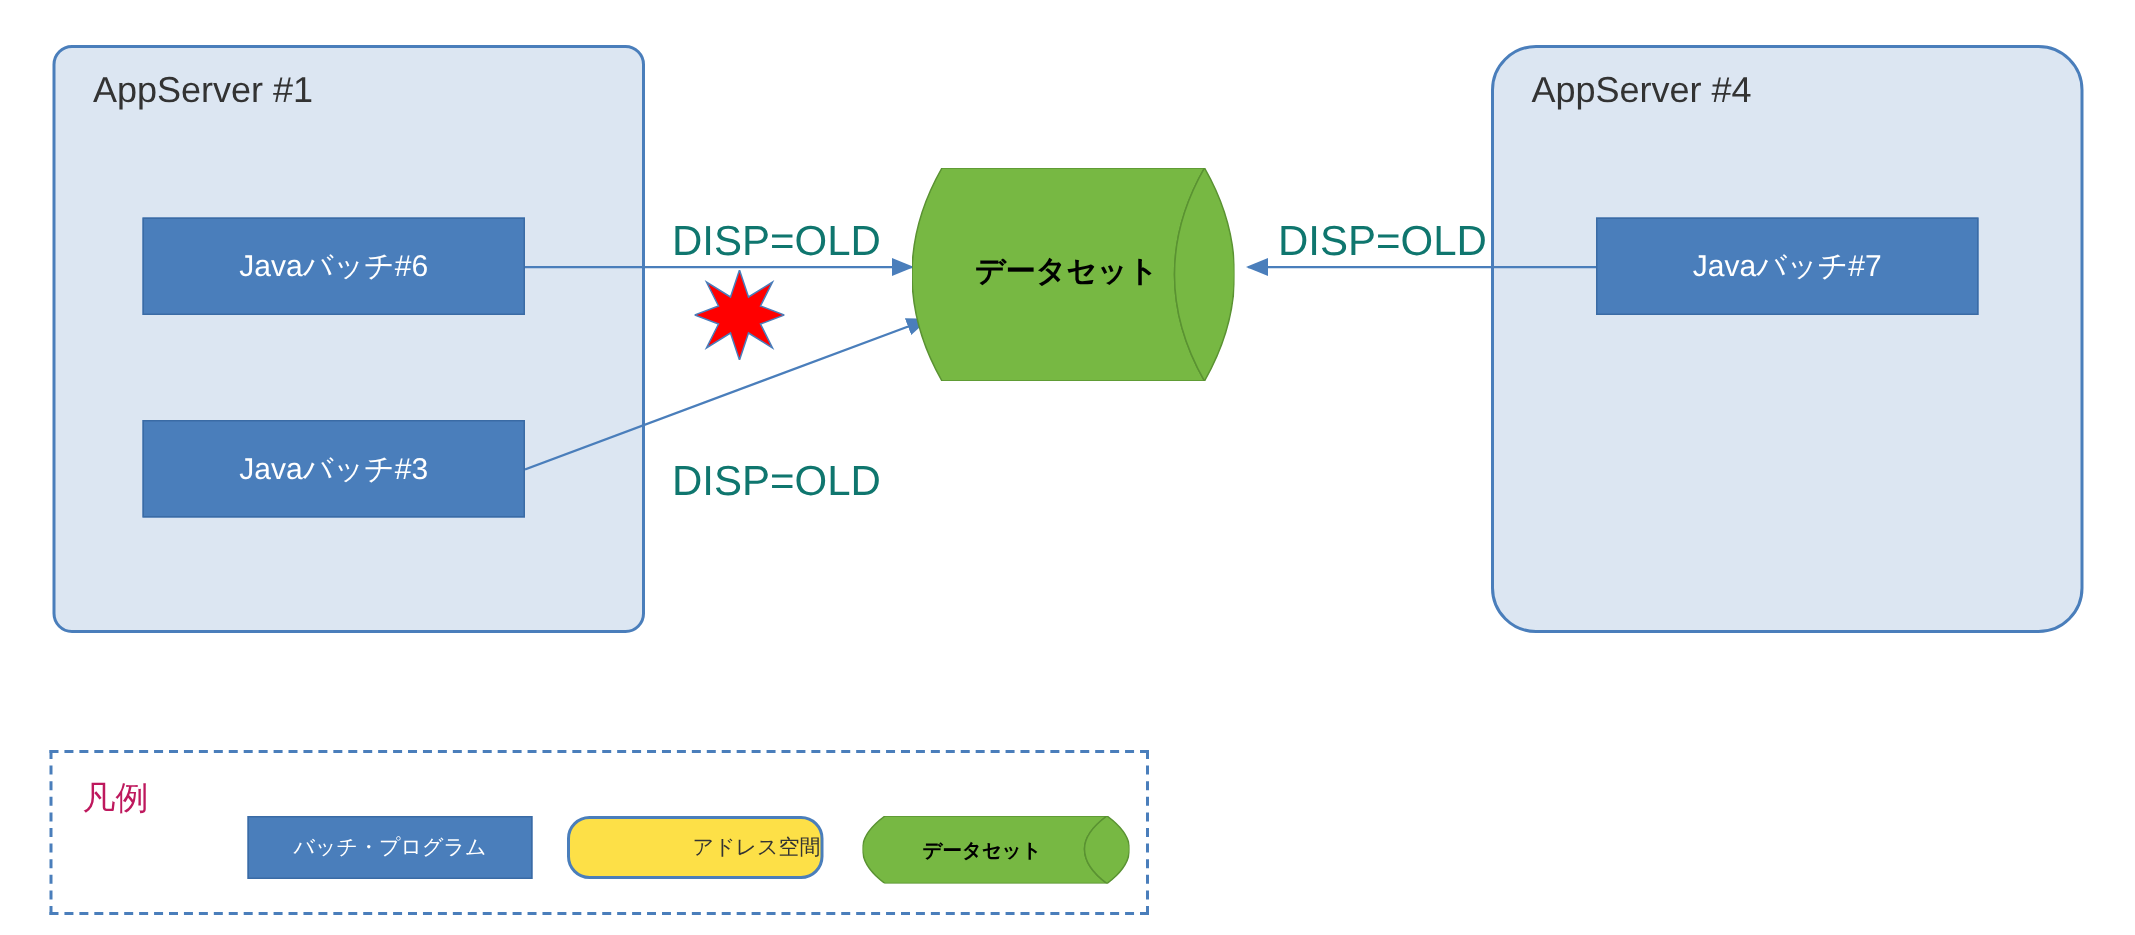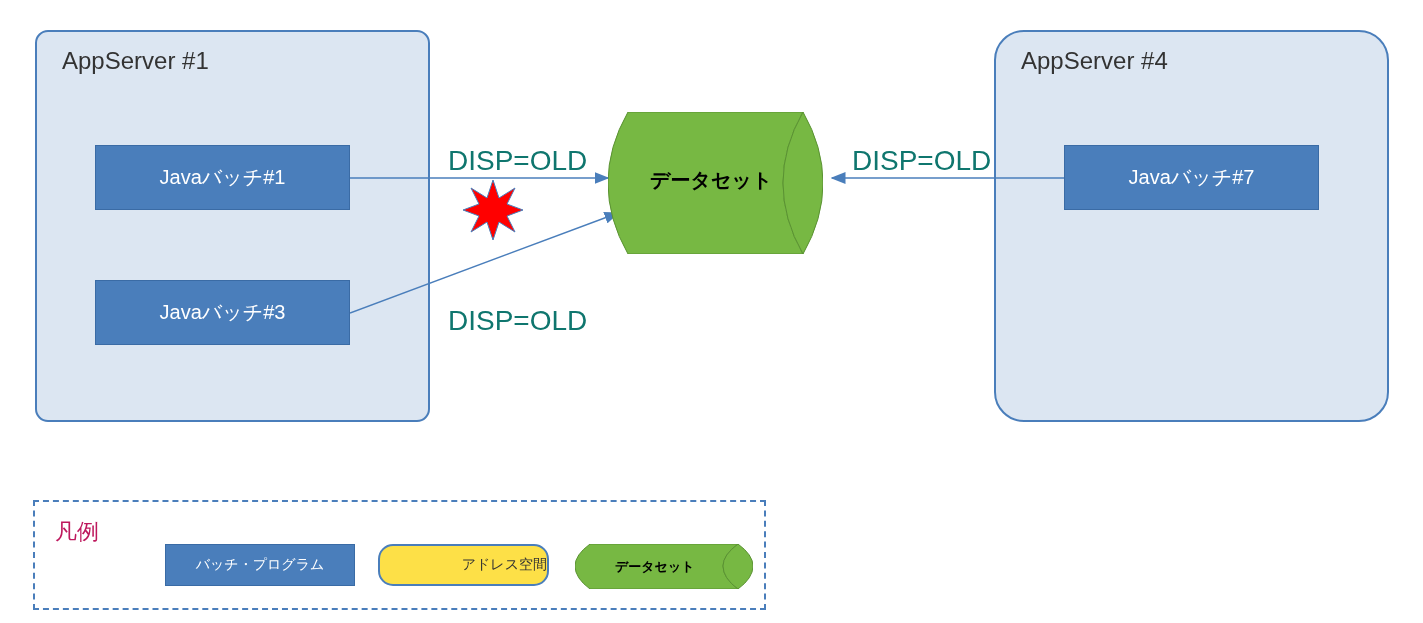--- a/index.html
+++ b/index.html
@@ -93,21 +93,21 @@
 
 <div class="container" style="left:35px; top:30px; width:395px; height:392px;border-radius:13px;">
   <div class="container-title">AppServer #1</div>
 </div>
 
 <div class="container" style="left:994px; top:30px; width:395px; height:392px;">
   <div class="container-title">AppServer #4</div>
 </div>
 
 <div class="batch-box" style="left:95px; top:145px;">
-  <span>Javaバッチ#1</span>
+  <span>Javaバッチ#6</span>
 </div>
 <div class="batch-box" style="left:95px; top:280px;">
   <span>Javaバッチ#3</span>
 </div>
 <div class="batch-box" style="left:1064px; top:145px;">
   <span>Javaバッチ#7</span>
 </div>
 
 <svg class="arrow-line" style="left:350px; top:170px; width:270px; height:20px;">
   <defs>

